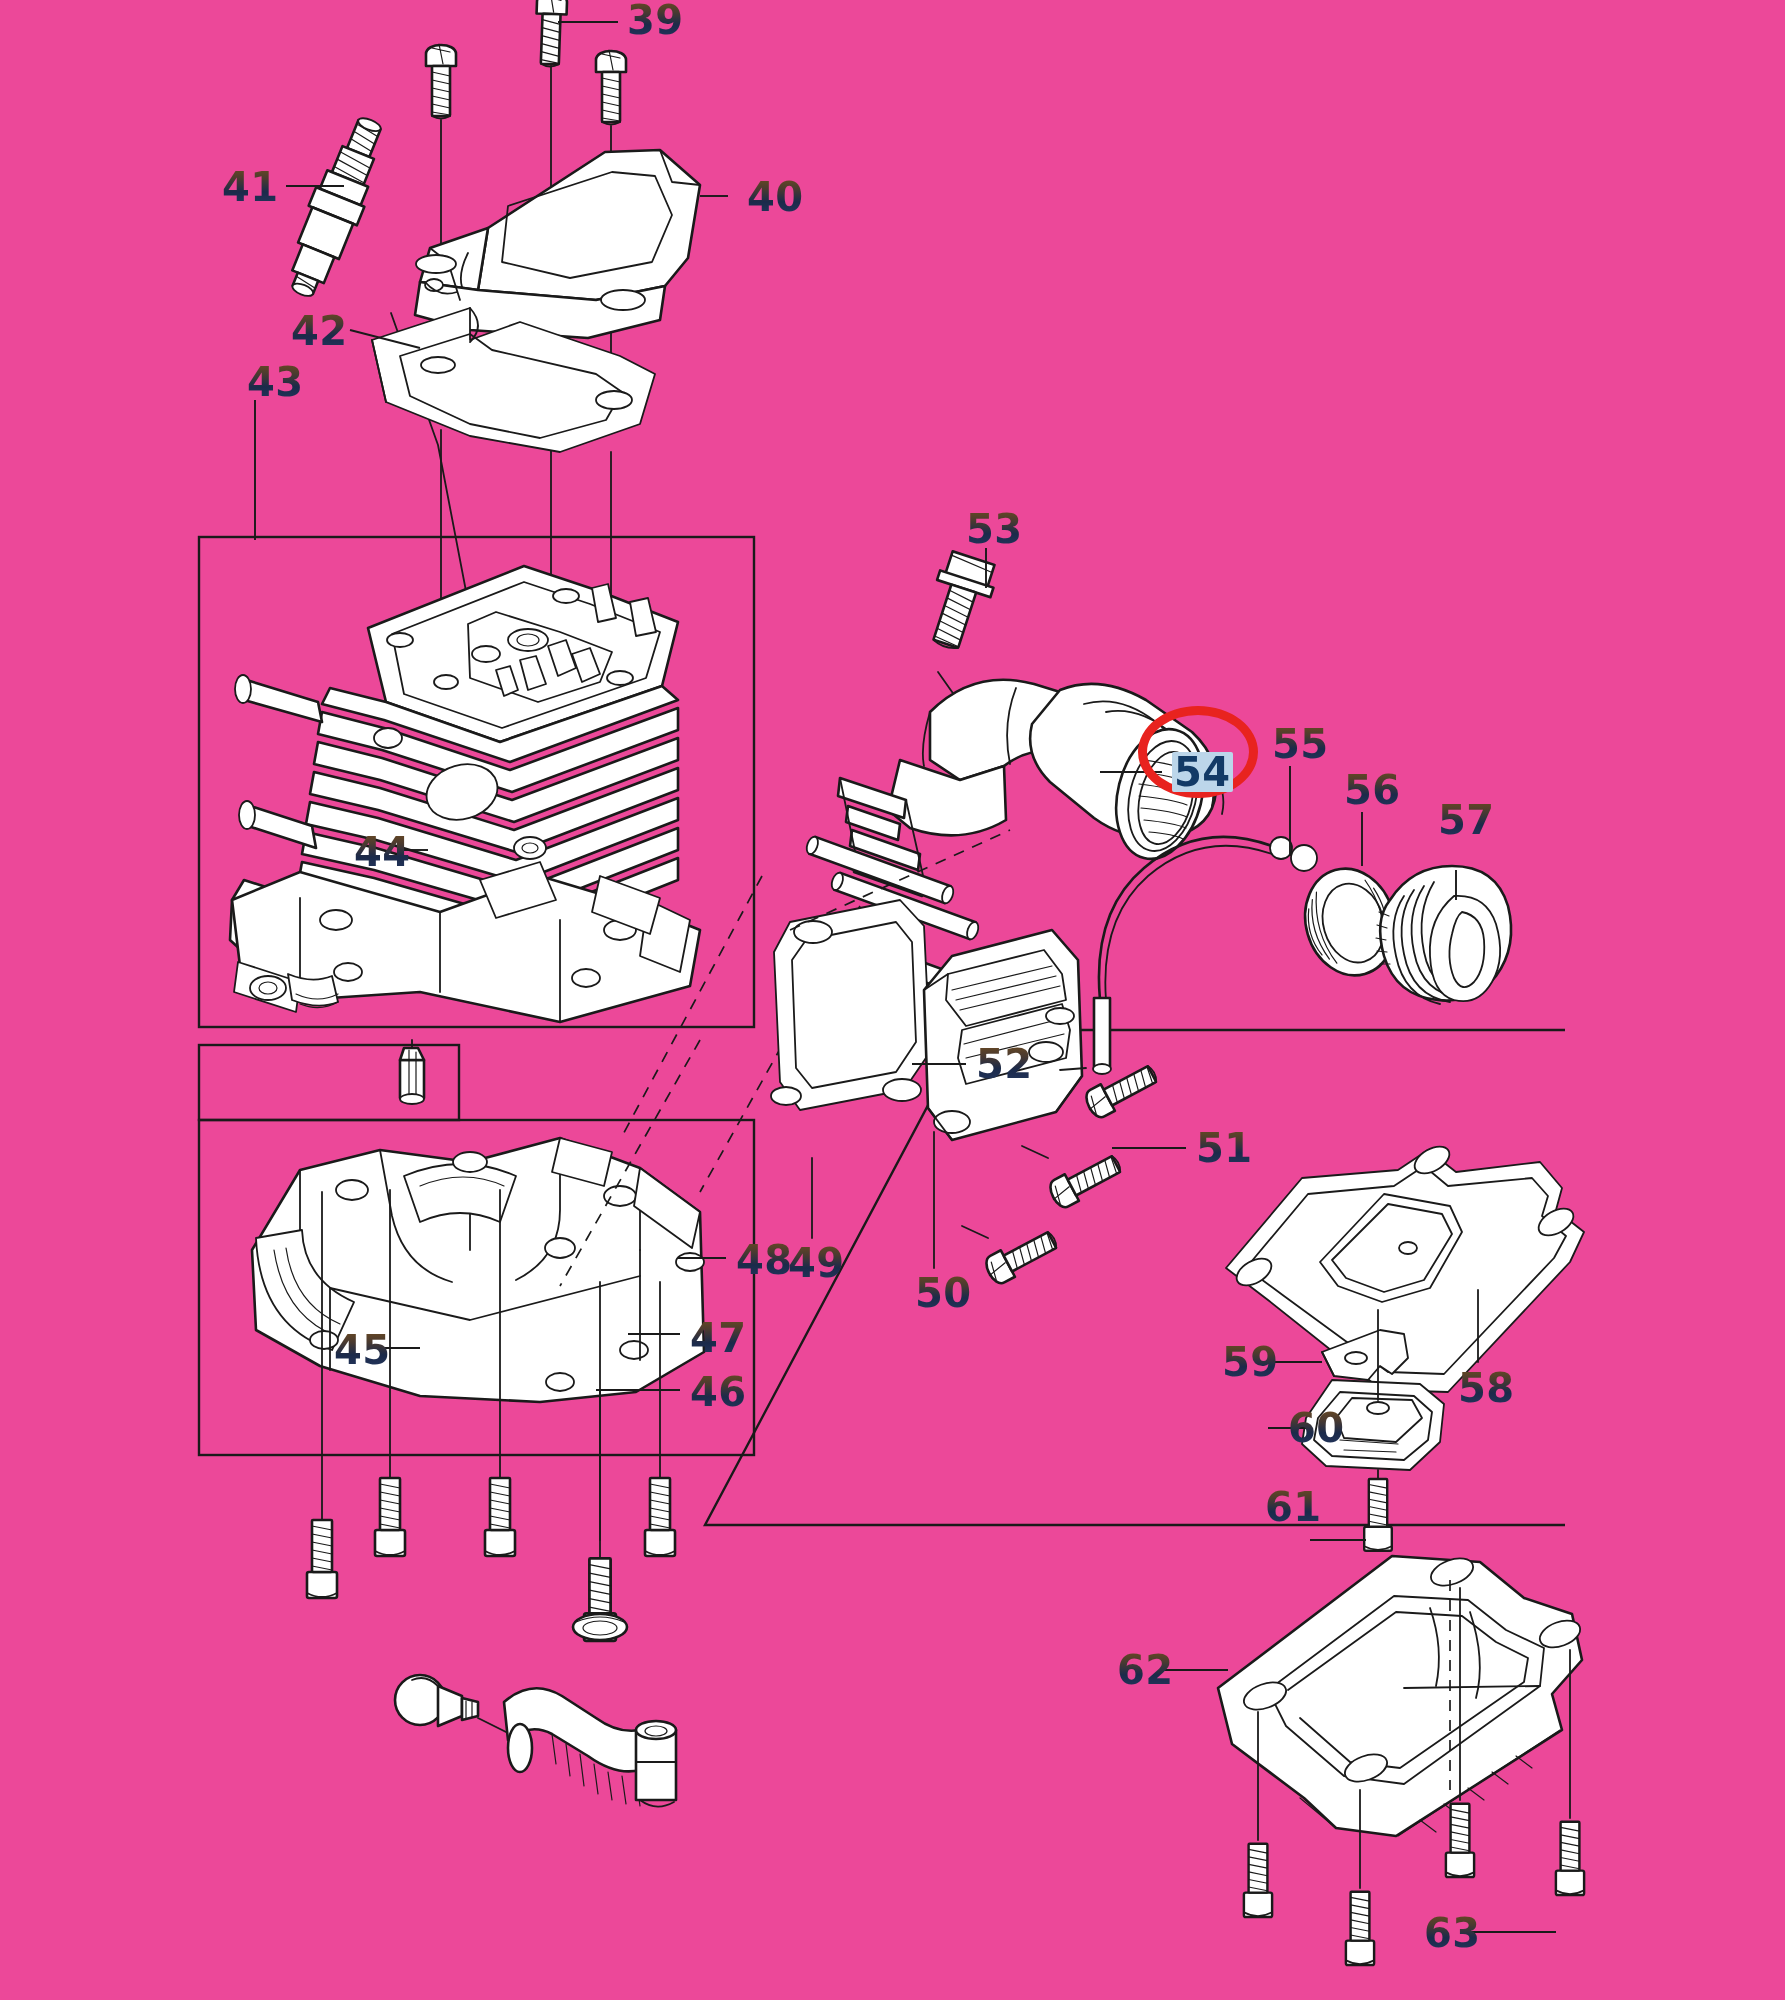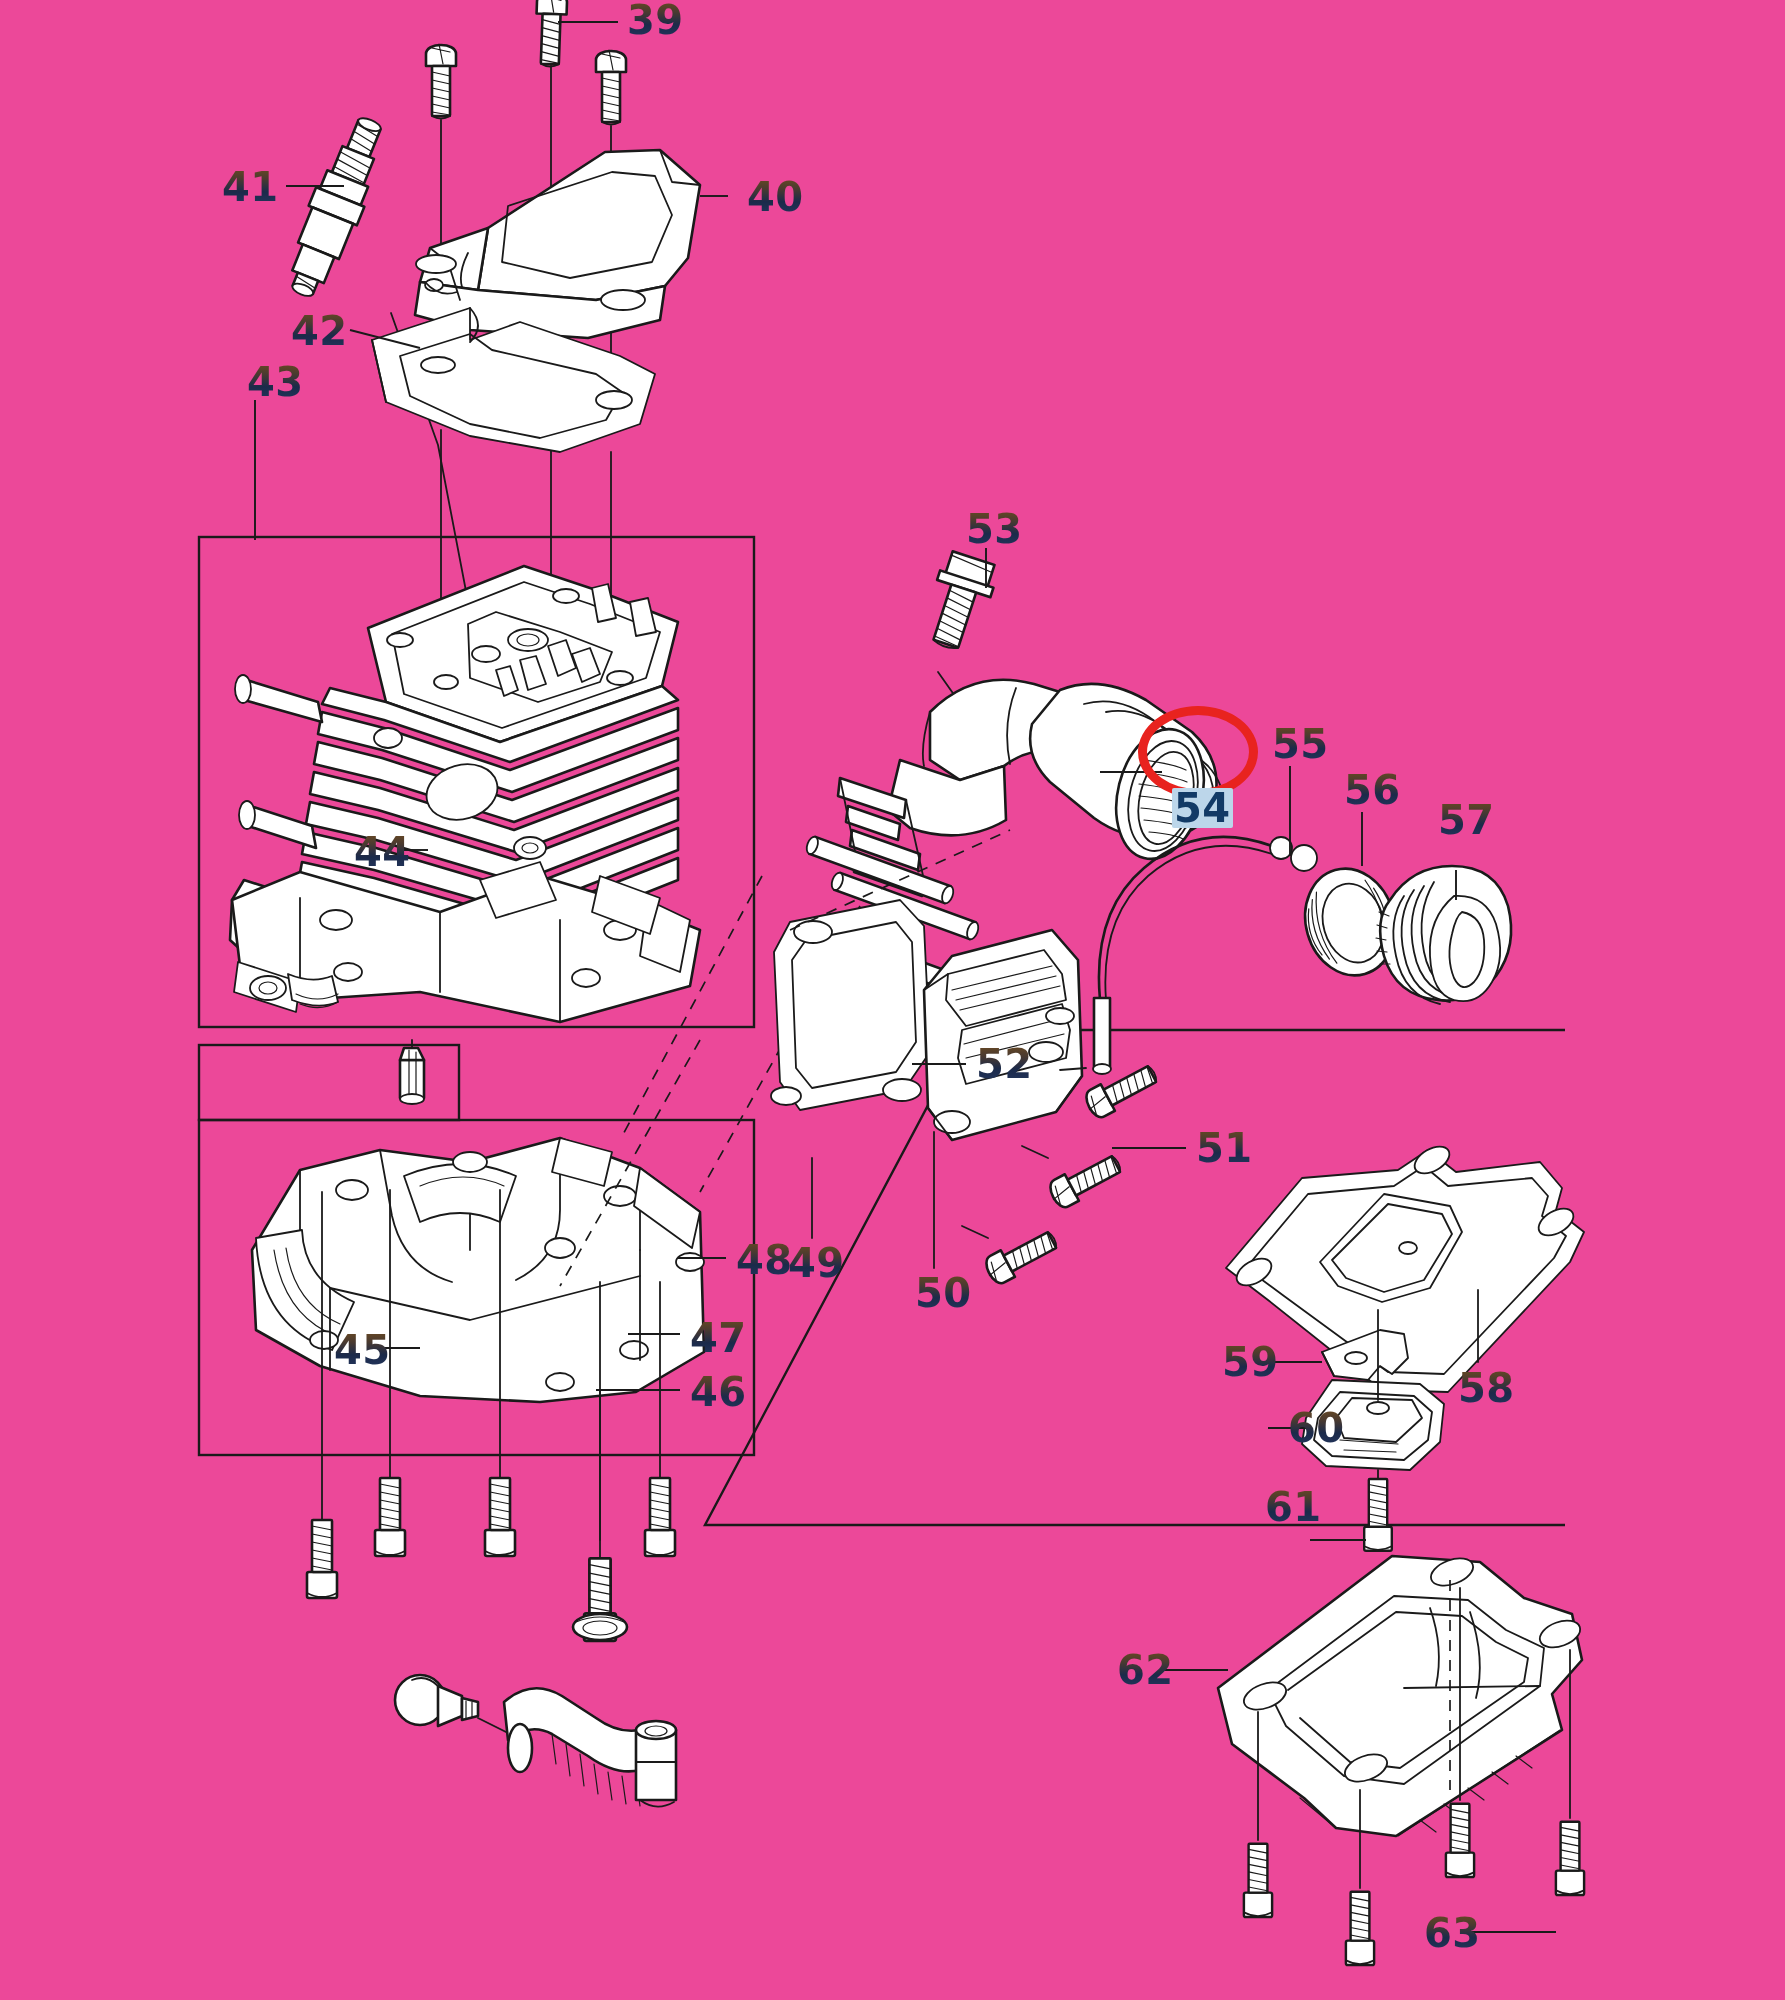--- a/index.html
+++ b/index.html
@@ -21,21 +21,21 @@
     line-height:1;
     white-space:nowrap;
     -webkit-user-select:none;user-select:none;
     background:linear-gradient(180deg,#6b4a22 0%,#4a3a30 30%,#1b2a4a 62%,#24365e 100%);
     -webkit-background-clip:text;background-clip:text;
     -webkit-text-fill-color:transparent;
     text-shadow:none;
   }
   .cal.hl{
     background:none;-webkit-text-fill-color:#123a66;color:#123a66;
-    background-color:#bcd6ea;padding:0 2px;border-radius:2px;margin-top:36px;
+    background-color:#bcd6ea;padding:0 2px;border-radius:2px;
   }
   .ring{
     position:absolute;border:9px solid #e8231f;border-radius:50%;
     box-sizing:border-box;pointer-events:none;
   }
 </style>
 </head>
 <body>
 
 <div id="stage">

